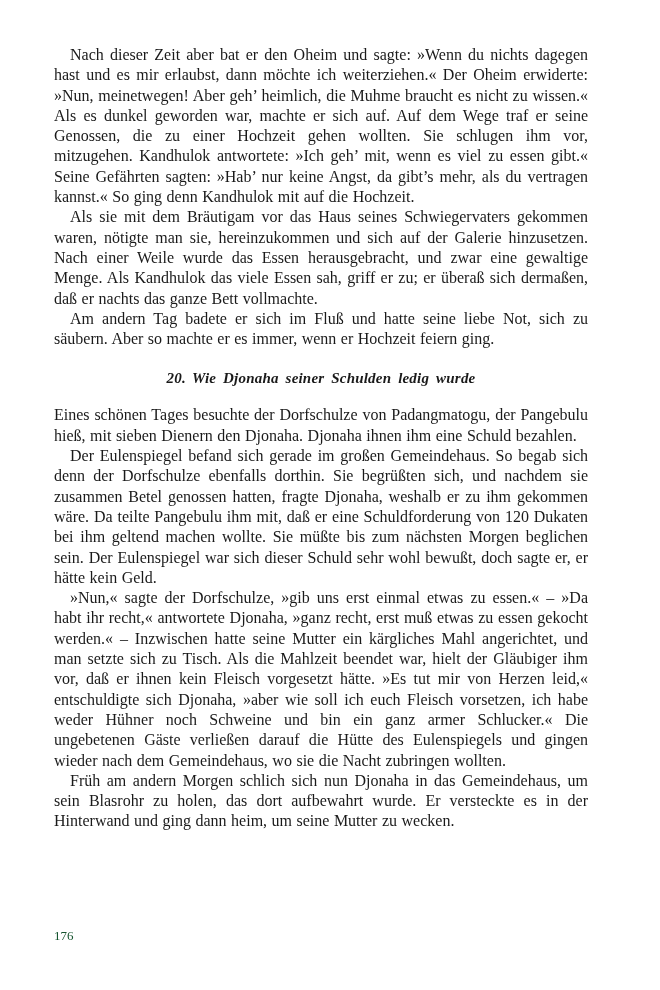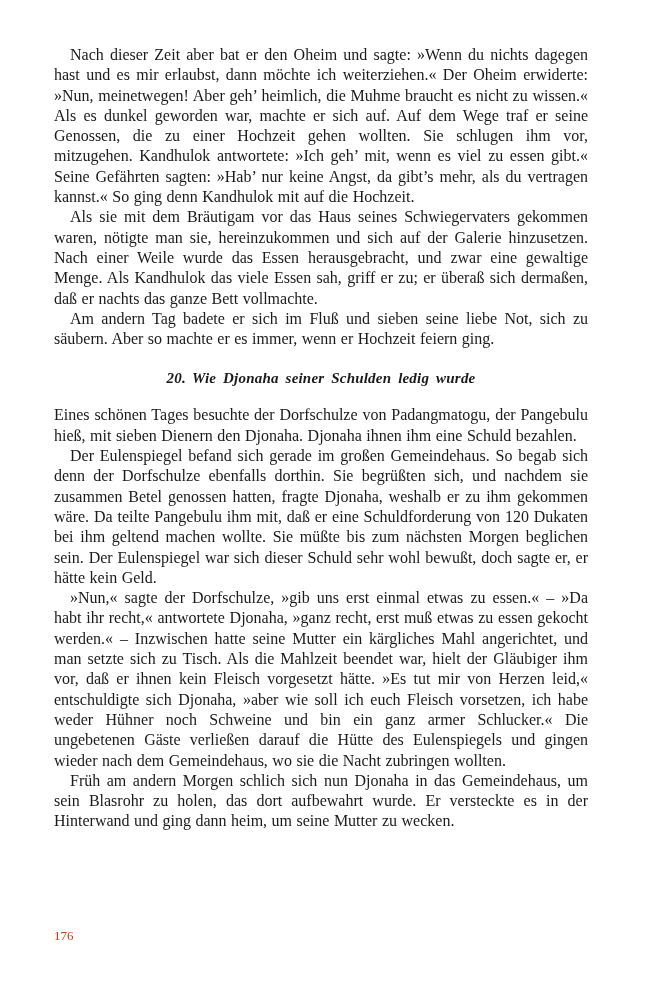--- a/index.html
+++ b/index.html
@@ -42,35 +42,35 @@
   }
   .chapter-number {
     padding-right: 6px;
   }
   .page-number {
     position: absolute;
     left: 54px;
     top: 929px;
     font-size: 13px;
     line-height: 14px;
-    color: #c2410c;
+    color: #14532d;
     text-align: center;
   }
 </style>
 </head>
 <body>
 
 <div class="page">
 
 
   <p class="para indent">Nach dieser Zeit aber bat er den Oheim und sagte: »Wenn du nichts dagegen hast und es mir erlaubst, dann möchte ich weiterziehen.« Der Oheim erwiderte: »Nun, meinetwegen! Aber geh’ heimlich, die Muhme braucht es nicht zu wissen.« Als es dunkel geworden war, machte er sich auf. Auf dem Wege traf er seine Genossen, die zu einer Hochzeit gehen wollten. Sie schlugen ihm vor, mitzugehen. Kandhulok antwortete: »Ich geh’ mit, wenn es viel zu essen gibt.« Seine Gefährten sagten: »Hab’ nur keine Angst, da gibt’s mehr, als du vertragen kannst.« So ging denn Kandhulok mit auf die Hochzeit.</p>
 
   <p class="para indent">Als sie mit dem Bräutigam vor das Haus seines Schwiegervaters gekommen waren, nötigte man sie, hereinzukommen und sich auf der Galerie hinzusetzen. Nach einer Weile wurde das Essen herausgebracht, und zwar eine gewaltige Menge. Als Kandhulok das viele Essen sah, griff er zu; er überaß sich dermaßen, daß er nachts das ganze Bett vollmachte.</p>
 
-  <p class="para indent">Am andern Tag badete er sich im Fluß und sieben seine liebe Not, sich zu säubern. Aber so machte er es immer, wenn er Hochzeit feiern ging.</p>
+  <p class="para indent">Am andern Tag badete er sich im Fluß und hatte seine liebe Not, sich zu säubern. Aber so machte er es immer, wenn er Hochzeit feiern ging.</p>
 
   <h2 class="chapter-heading">
     <span class="chapter-number">20.</span><span>Wie Djonaha seiner Schulden ledig wurde</span>
   </h2>
 
   <p class="para">Eines schönen Tages besuchte der Dorfschulze von Padangmatogu, der Pangebulu hieß, mit sieben Dienern den Djonaha. Djonaha ihnen ihm eine Schuld bezahlen.</p>
 
   <p class="para indent">Der Eulenspiegel befand sich gerade im großen Gemeindehaus. So begab sich denn der Dorfschulze ebenfalls dorthin. Sie begrüßten sich, und nachdem sie zusammen Betel genossen hatten, fragte Djonaha, weshalb er zu ihm gekommen wäre. Da teilte Pangebulu ihm mit, daß er eine Schuldforderung von 120 Dukaten bei ihm geltend machen wollte. Sie müßte bis zum nächsten Morgen beglichen sein. Der Eulenspiegel war sich dieser Schuld sehr wohl bewußt, doch sagte er, er hätte kein Geld.</p>
 
   <p class="para indent">»Nun,« sagte der Dorfschulze, »gib uns erst einmal etwas zu essen.« – »Da habt ihr recht,« antwortete Djonaha, »ganz recht, erst muß etwas zu essen gekocht werden.« – Inzwischen hatte seine Mutter ein kärgliches Mahl angerichtet, und man setzte sich zu Tisch. Als die Mahlzeit beendet war, hielt der Gläubiger ihm vor, daß er ihnen kein Fleisch vorgesetzt hätte. »Es tut mir von Herzen leid,« entschuldigte sich Djonaha, »aber wie soll ich euch Fleisch vorsetzen, ich habe weder Hühner noch Schweine und bin ein ganz armer Schlucker.« Die ungebetenen Gäste verließen darauf die Hütte des Eulenspiegels und gingen wieder nach dem Gemeindehaus, wo sie die Nacht zubringen wollten.</p>

